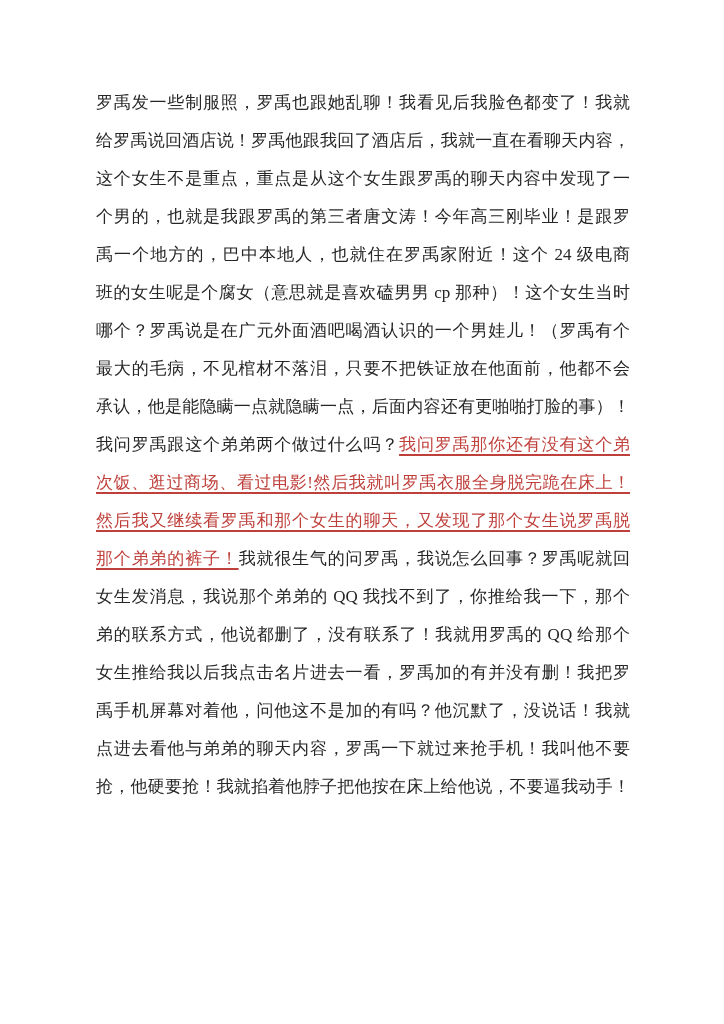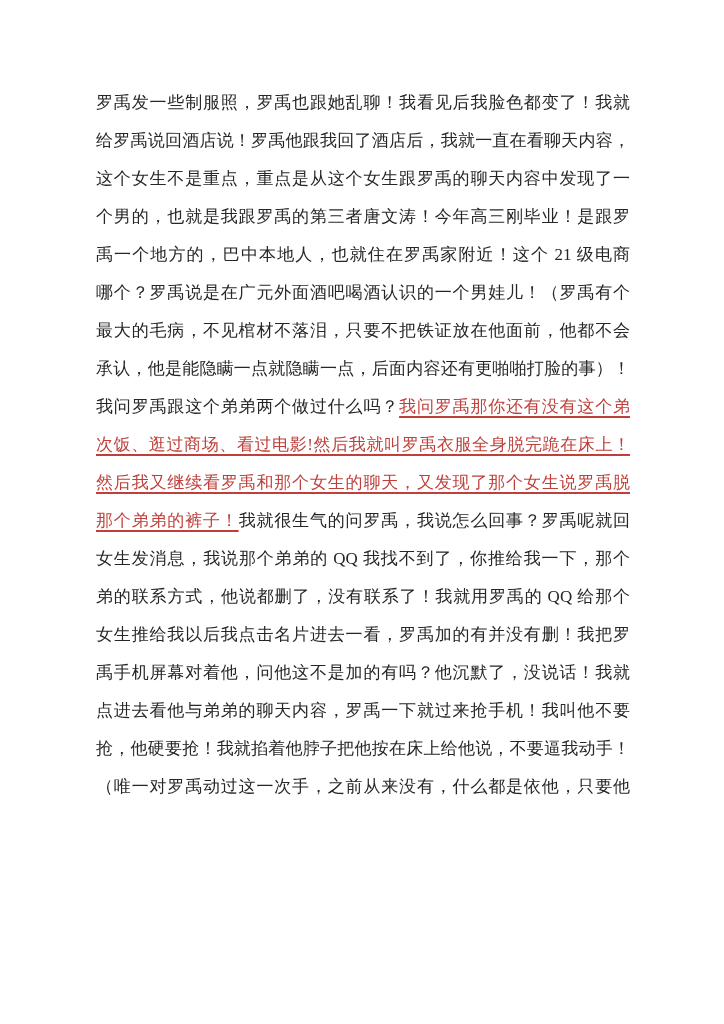--- a/index.html
+++ b/index.html
@@ -43,29 +43,29 @@
 </style>
 </head>
 <body>
 
 <div class="page" style="background: rgb(255, 255, 255); border-radius: 26px;">
   <div class="article-text">
       <div class="line"><span class="seg">罗禹发一些制服照，罗禹也跟她乱聊！我看见后我脸色都变了！我就</span></div>
       <div class="line"><span class="seg">给罗禹说回酒店说！罗禹他跟我回了酒店后，我就一直在看聊天内容，</span></div>
       <div class="line"><span class="seg">这个女生不是重点，重点是从这个女生跟罗禹的聊天内容中发现了一</span></div>
       <div class="line"><span class="seg">个男的，也就是我跟罗禹的第三者唐文涛！今年高三刚毕业！是跟罗</span></div>
-      <div class="line"><span class="seg">禹一个地方的，巴中本地人，也就住在罗禹家附近！这个 21 级电商</span></div>
+      <div class="line"><span class="seg">禹一个地方的，巴中本地人，也就住在罗禹家附近！这个 24 级电商</span></div>
+      <div class="line"><span class="seg">班的女生呢是个腐女（意思就是喜欢磕男男 cp 那种）！这个女生当时</span></div>
       <div class="line"><span class="seg">哪个？罗禹说是在广元外面酒吧喝酒认识的一个男娃儿！（罗禹有个</span></div>
       <div class="line"><span class="seg">最大的毛病，不见棺材不落泪，只要不把铁证放在他面前，他都不会</span></div>
       <div class="line"><span class="seg">承认，他是能隐瞒一点就隐瞒一点，后面内容还有更啪啪打脸的事）！</span></div>
       <div class="line"><span class="seg">我问罗禹跟这个弟弟两个做过什么吗？</span><span class="seg highlight">我问罗禹那你还有没有这个弟</span></div>
       <div class="line"><span class="seg highlight">次饭、逛过商场、看过电影!然后我就叫罗禹衣服全身脱完跪在床上！</span></div>
       <div class="line"><span class="seg highlight">然后我又继续看罗禹和那个女生的聊天，又发现了那个女生说罗禹脱</span></div>
       <div class="line"><span class="seg highlight">那个弟弟的裤子！</span><span class="seg">我就很生气的问罗禹，我说怎么回事？罗禹呢就回</span></div>
       <div class="line"><span class="seg">女生发消息，我说那个弟弟的 QQ 我找不到了，你推给我一下，那个</span></div>
       <div class="line"><span class="seg">弟的联系方式，他说都删了，没有联系了！我就用罗禹的 QQ 给那个</span></div>
       <div class="line"><span class="seg">女生推给我以后我点击名片进去一看，罗禹加的有并没有删！我把罗</span></div>
       <div class="line"><span class="seg">禹手机屏幕对着他，问他这不是加的有吗？他沉默了，没说话！我就</span></div>
       <div class="line"><span class="seg">点进去看他与弟弟的聊天内容，罗禹一下就过来抢手机！我叫他不要</span></div>
       <div class="line"><span class="seg">抢，他硬要抢！我就掐着他脖子把他按在床上给他说，不要逼我动手！</span></div>
-      <div class="line"><span class="seg">（唯一对罗禹动过这一次手，之前从来没有，什么都是依他，只要他</span></div>
     </div>
 </div>
 
 </body></html>

